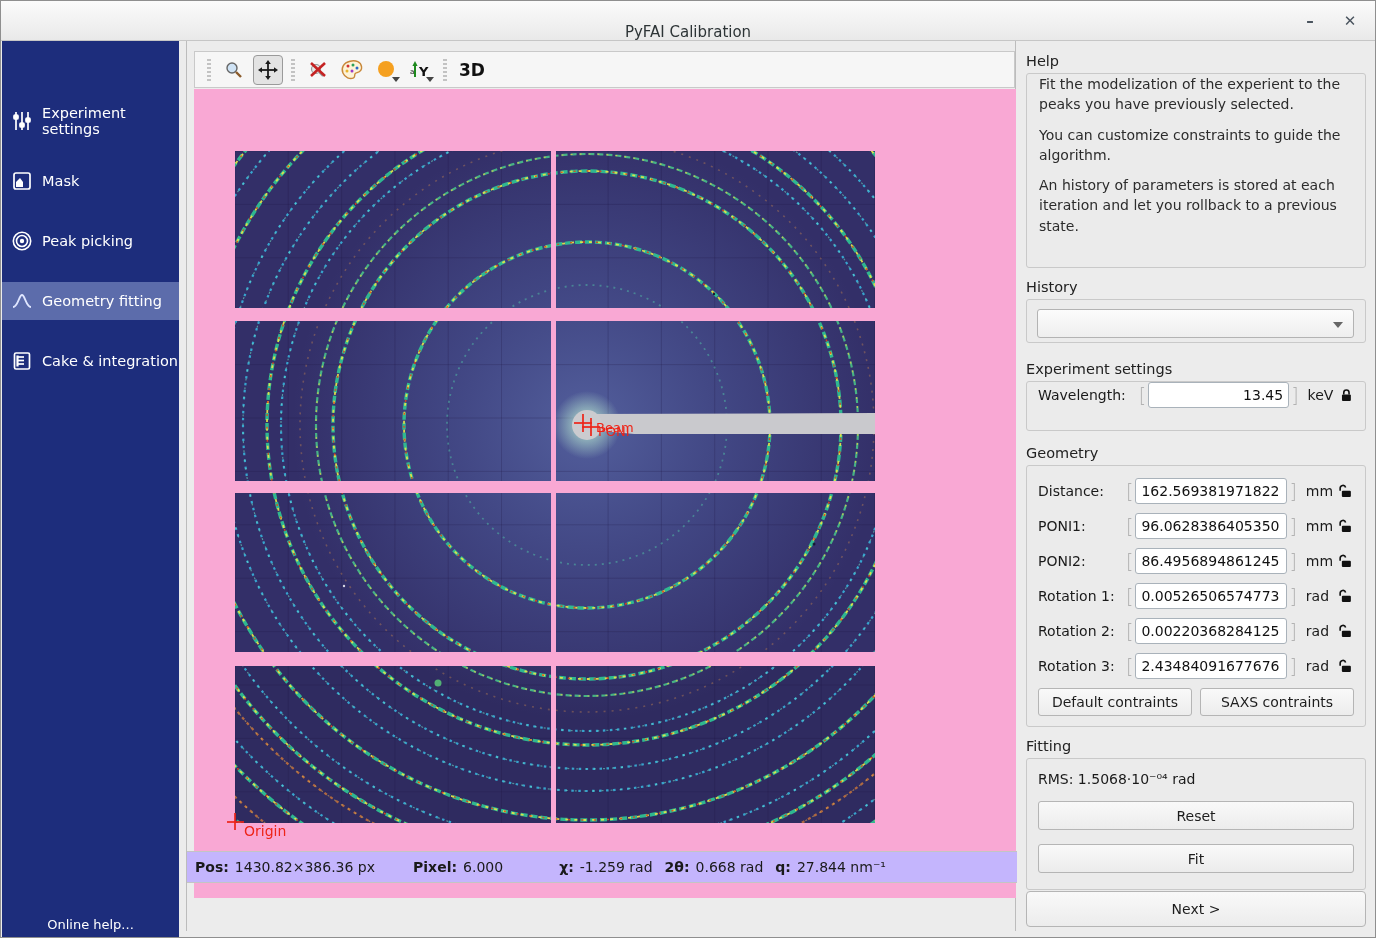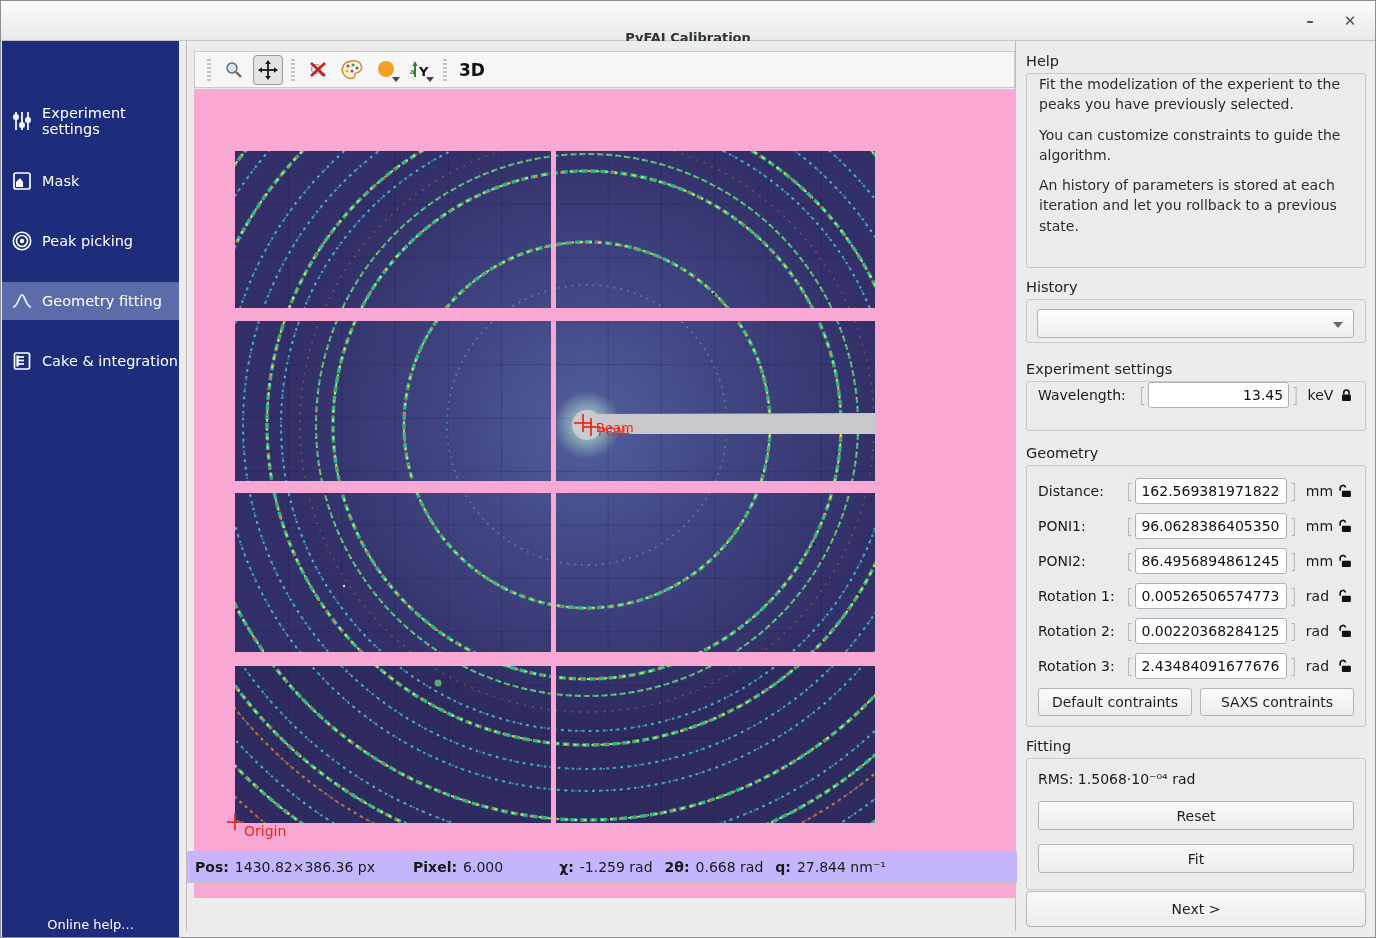--- a/index.html
+++ b/index.html
@@ -2,22 +2,22 @@
 <html><head>
 <meta charset="utf-8">
 <style>
   html,body{margin:0;padding:0;background:#555;}
   *{box-sizing:border-box;font-family:"DejaVu Sans","Liberation Sans",sans-serif;}
   #window{position:relative;width:1376px;height:938px;background:#ececec;border:1px solid #8f8f8f;overflow:hidden;}
 
   
   #titlebar{position:absolute;left:0;top:0;width:100%;height:40px;
     background:linear-gradient(#fbfbfb,#e9e9e9);border-bottom:1px solid #c6c6c6;}
-  #title{position:absolute;left:0;right:0;top:17px;height:40px;line-height:40px;text-align:center;
-    font-size:13px;font-weight:bold;color:#2d3436;}
+  #title{position:absolute;left:0;right:0;top:11px;height:40px;line-height:40px;text-align:center;
+    font-size:15px;font-weight:normal;color:#2d3436;}
   .win-btn{position:absolute;top:8px;width:26px;height:24px;text-align:center;line-height:24px;
     color:#4a545e;font-size:15px;font-weight:bold;cursor:default;}
   #btn-min{right:52px;}
   #btn-close{right:12px;}
 
   
   #sidebar{position:absolute;left:1px;top:40px;width:177px;height:897px;background:#1d2d7c;padding-top:61px;}
   .side-item{height:38px;margin-bottom:22px;display:flex;align-items:center;padding-left:9px;color:#fff;
     font-size:14.5px;cursor:default;}
   .side-item.selected{background:#5c6cab;}

